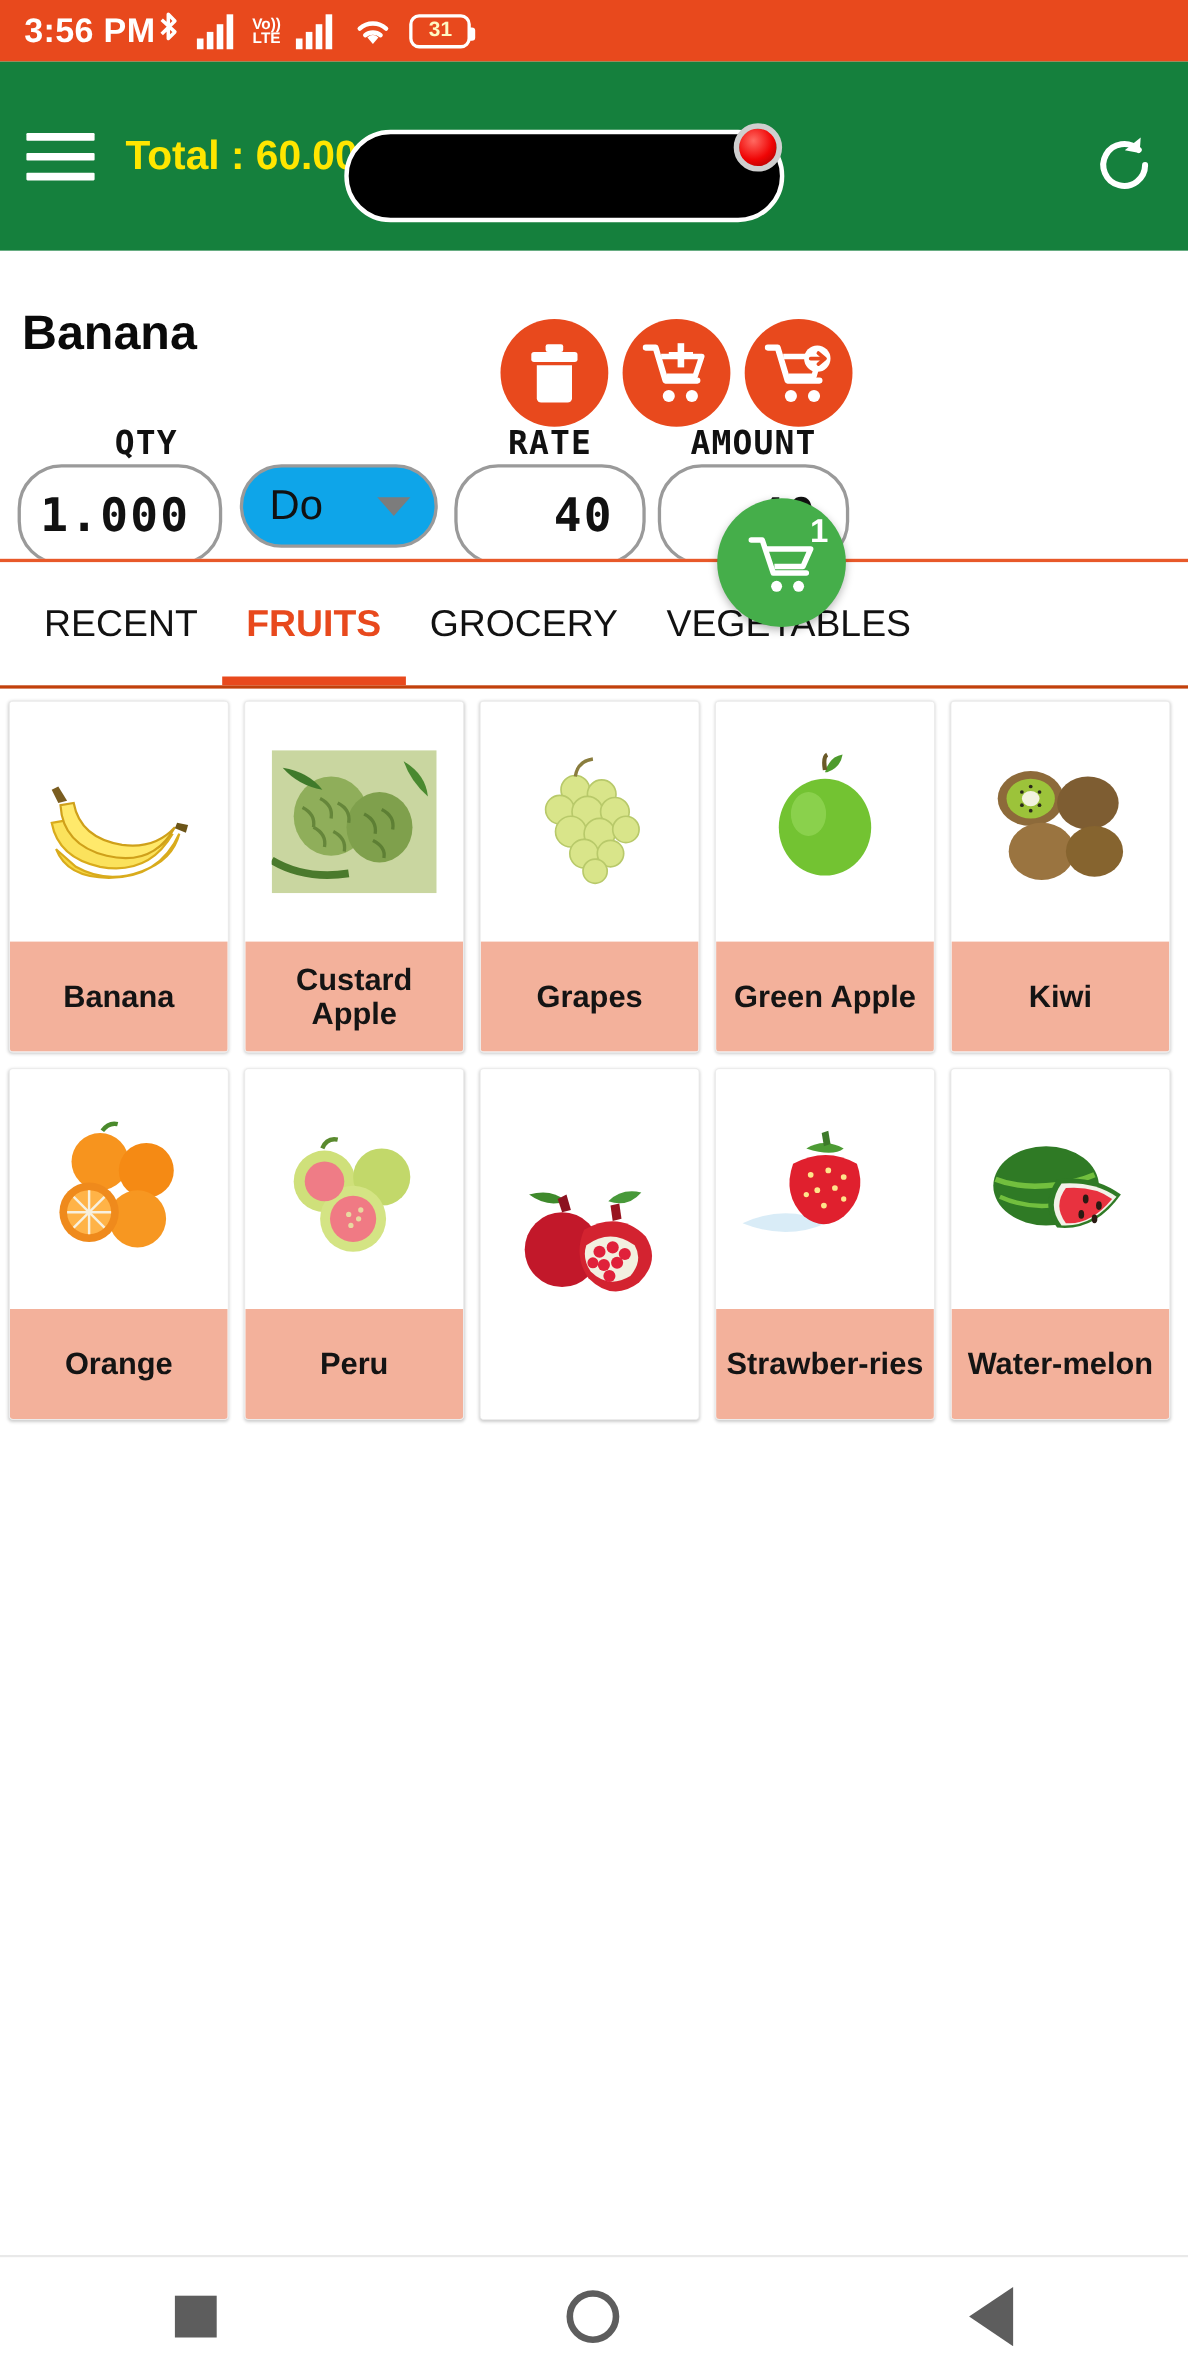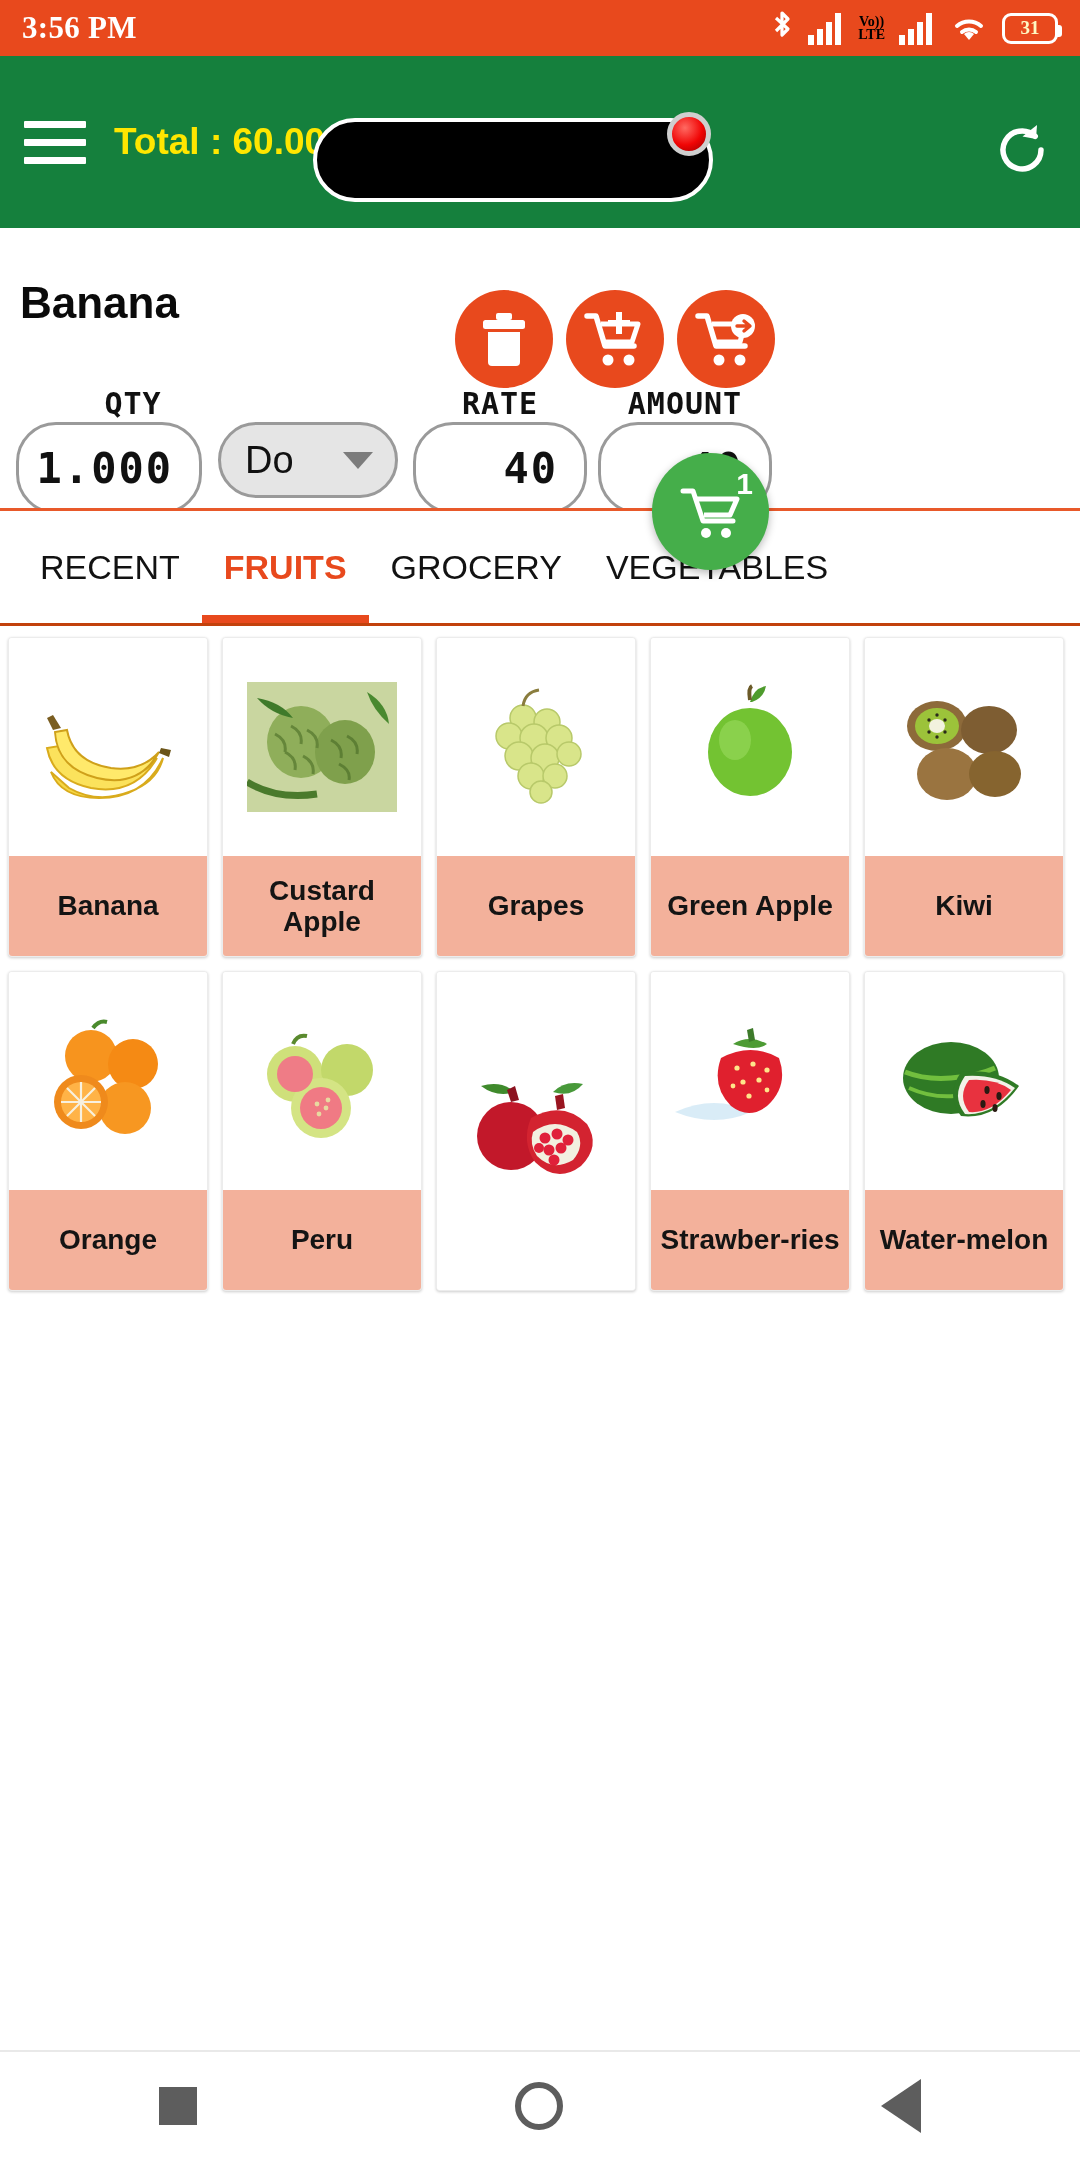--- a/index.html
+++ b/index.html
@@ -8,37 +8,36 @@
     background: #ffffff;
     font-family: "Liberation Sans", sans-serif;
     overflow: hidden;
   }
   .phone { position: relative; width: 1080px; height: 2160px; background: #fff; }
 
   
   .statusbar {
     position: absolute; top: 0; left: 0; width: 1080px; height: 56px;
     background: #e8491d;
-    display: flex; align-items: center; justify-content: space-between;
+    display: flex; align-items: center; justify-content: flex-start;
     padding: 0 22px;
-    font-family: Liberation Serif, serif;
   }
   .status-time { color: #fff; font-size: 31px; font-weight: bold; letter-spacing: .3px; }
   .status-icons { display: flex; align-items: center; gap: 13px; }
   .si { display: block; }
   .battery {
     display: flex; align-items: center; justify-content: center;
     width: 56px; height: 31px; border: 3px solid #fff; border-radius: 9px;
     color: #fef9c3; font-size: 19px; font-weight: bold; position: relative;
   }
   .battery::after {
     content: ""; position: absolute; right: -7px; top: 9px;
     width: 5px; height: 12px; background: #fff; border-radius: 0 3px 3px 0;
   }
-  .volte { color: #000000; font-size: 14px; font-weight: bold; line-height: 13px; text-align: center; }
+  .volte { color: #ffffff; font-size: 14px; font-weight: bold; line-height: 13px; text-align: center; }
 
   
   .appbar {
     position: absolute; top: 56px; left: 0; width: 1080px; height: 172px;
     background: #15803d;
     display: flex; align-items: center; padding: 0 24px;
   }
   .hamburger { width: 62px; display: flex; flex-direction: column; gap: 11px; cursor: pointer; }
   .hamburger i { display: block; height: 7px; background: #fff; border-radius: 1px; }
   .total-text {
@@ -108,21 +107,21 @@
   .m-qty .meter-label { left: 52px; width: 130px; }
   .m-rate { left: 413px; width: 174px; }
   .m-amount { left: 598px; width: 174px; }
 
   .dd-wrap {
     position: absolute; left: 218px; top: 42px; width: 180px; height: 76px;
   }
   .dd {
     width: 100%; height: 100%; border: 3px solid #9a9a9a; border-radius: 40px;
     display: flex; align-items: center; justify-content: space-between;
-    padding: 0 22px 0 24px; background: #e5e5e5; cursor: pointer; text-align: center;
+    padding: 0 22px 0 24px; background: #0ea5e9; cursor: pointer; text-align: center;
   }
   .dd-value { font-size: 38px; color: #111; }
   .caret { width: 0; height: 0; border-left: 15px solid transparent; border-right: 15px solid transparent; border-top: 17px solid #7c7c7c; }
 
   
   .tabbar {
     position: absolute; top: 508px; left: 0; width: 1080px; height: 118px;
     background: #fff;
     border-top: 3px solid #e8592a; border-bottom: 3px solid #c2410c;
     display: flex; align-items: center; padding-left: 18px;

